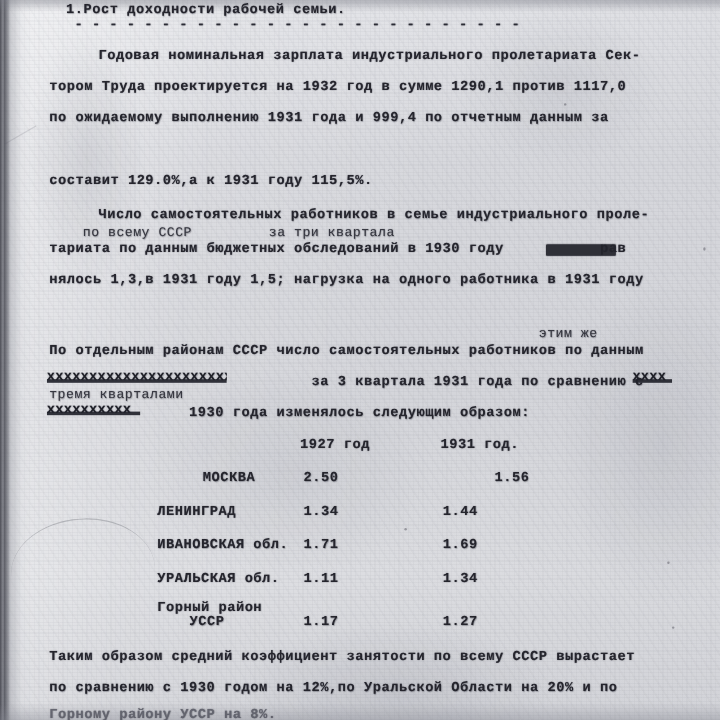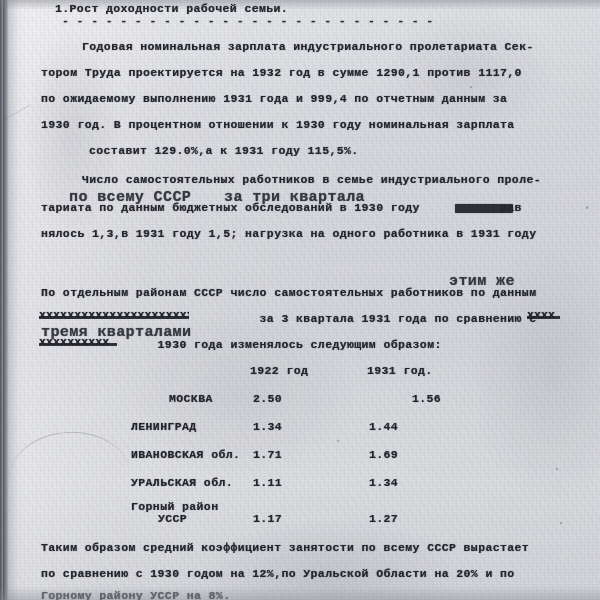--- a/index.html
+++ b/index.html
@@ -117,22 +117,22 @@
     font-weight: 700;
     font-size: 11.4px;
     letter-spacing: .45px;
     color: #2a2b34;
   }
 
   
   .insert {
     position: absolute;
     white-space: pre;
-    font-weight: 700;
-    font-size: 15px;
+    font-weight: 400;
+    font-size: 11px;
     letter-spacing: .4px;
     color: #2e2f38;
     opacity: .95;
   }
 
   
   .struck {
     position: absolute;
     white-space: pre;
     font-weight: 700;
@@ -185,22 +185,21 @@
   <div class="speck" style="left:337px;top:440px;width:2px;height:2px;"></div>
 
   <div class="typed">
 
     <div class="ln" style="left:55px; top:4px;">1.Рост доходности рабочей семьи.</div>
     <div class="dashrule" style="left:62px; top:16px;">- - - - - - - - - - - - - - - - - - - - - - - - - -</div>
 
     <div class="ln" style="left:82px; top:42px;">Годовая номинальная зарплата индустриального пролетариата Сек-</div>
     <div class="ln" style="left:41px; top:68px;">тором Труда проектируется на 1932 год в сумме 1290,1 против 1117,0</div>
     <div class="ln" style="left:41px; top:94px;">по ожидаемому выполнению 1931 года и 999,4 по отчетным данным за</div>
-    <div class="ln" style="left:41px; top:120px;">1930 год. В процентном отношении к 1930 году номинальная зарплата</div>
-    <div class="ln" style="left:41px; top:146px;margin-left:48px;">составит 129.0%,а к 1931 году 115,5%.</div>
+    <div class="ln" style="left:41px; top:146px;">составит 129.0%,а к 1931 году 115,5%.</div>
 
     <div class="ln" style="left:82px; top:175px;">Число самостоятельных работников в семье индустриального проле-</div>
 
     <div class="insert" style="left:69px; top:190px;">по всему СССР</div>
     <div class="insert" style="left:180px; top:190px;margin-left:44px;">за три квартала</div>
 
     <div class="ln" style="left:41px; top:203px;">тариата по данным бюджетных обследований в 1930 году           рав</div>
 
     <div class="blob" style="left:455px; top:204px; width:58px; height:9px;"></div>
 
@@ -215,21 +214,21 @@
     <div class="struck" style="left:39px; top:310px; width:150px; height:13px;">ххххххххххххххххххххххххх</div>
 
     <div class="struck" style="left:527px; top:310px; width:33px; height:13px;">хххх</div>
 
     <div class="insert" style="left:41px; top:325px;">тремя кварталами</div>
 
     <div class="ln" style="left:41px; top:340px;">                1930 года изменялось следующим образом:</div>
 
     <div class="struck" style="left:39px; top:337px; width:78px; height:13px;">хххххххххх</div>
 
-    <div class="cell" style="left:250px; top:366px;">1922 год</div>
+    <div class="cell" style="left:250px; top:366px;">1927 год</div>
     <div class="cell" style="left:367px; top:366px;">1931 год.</div>
 
     <div class="cell" style="left:131px; top:394px;padding-left:38px;">МОСКВА</div>
     <div class="cell" style="left:253px; top:394px;">2.50</div>
     <div class="cell" style="left:369px; top:394px;margin-left:43px;">1.56</div>
 
     <div class="cell" style="left:131px; top:422px;text-align:center;">ЛЕНИНГРАД</div>
     <div class="cell" style="left:253px; top:422px;">1.34</div>
     <div class="cell" style="left:369px; top:422px;">1.44</div>
 

